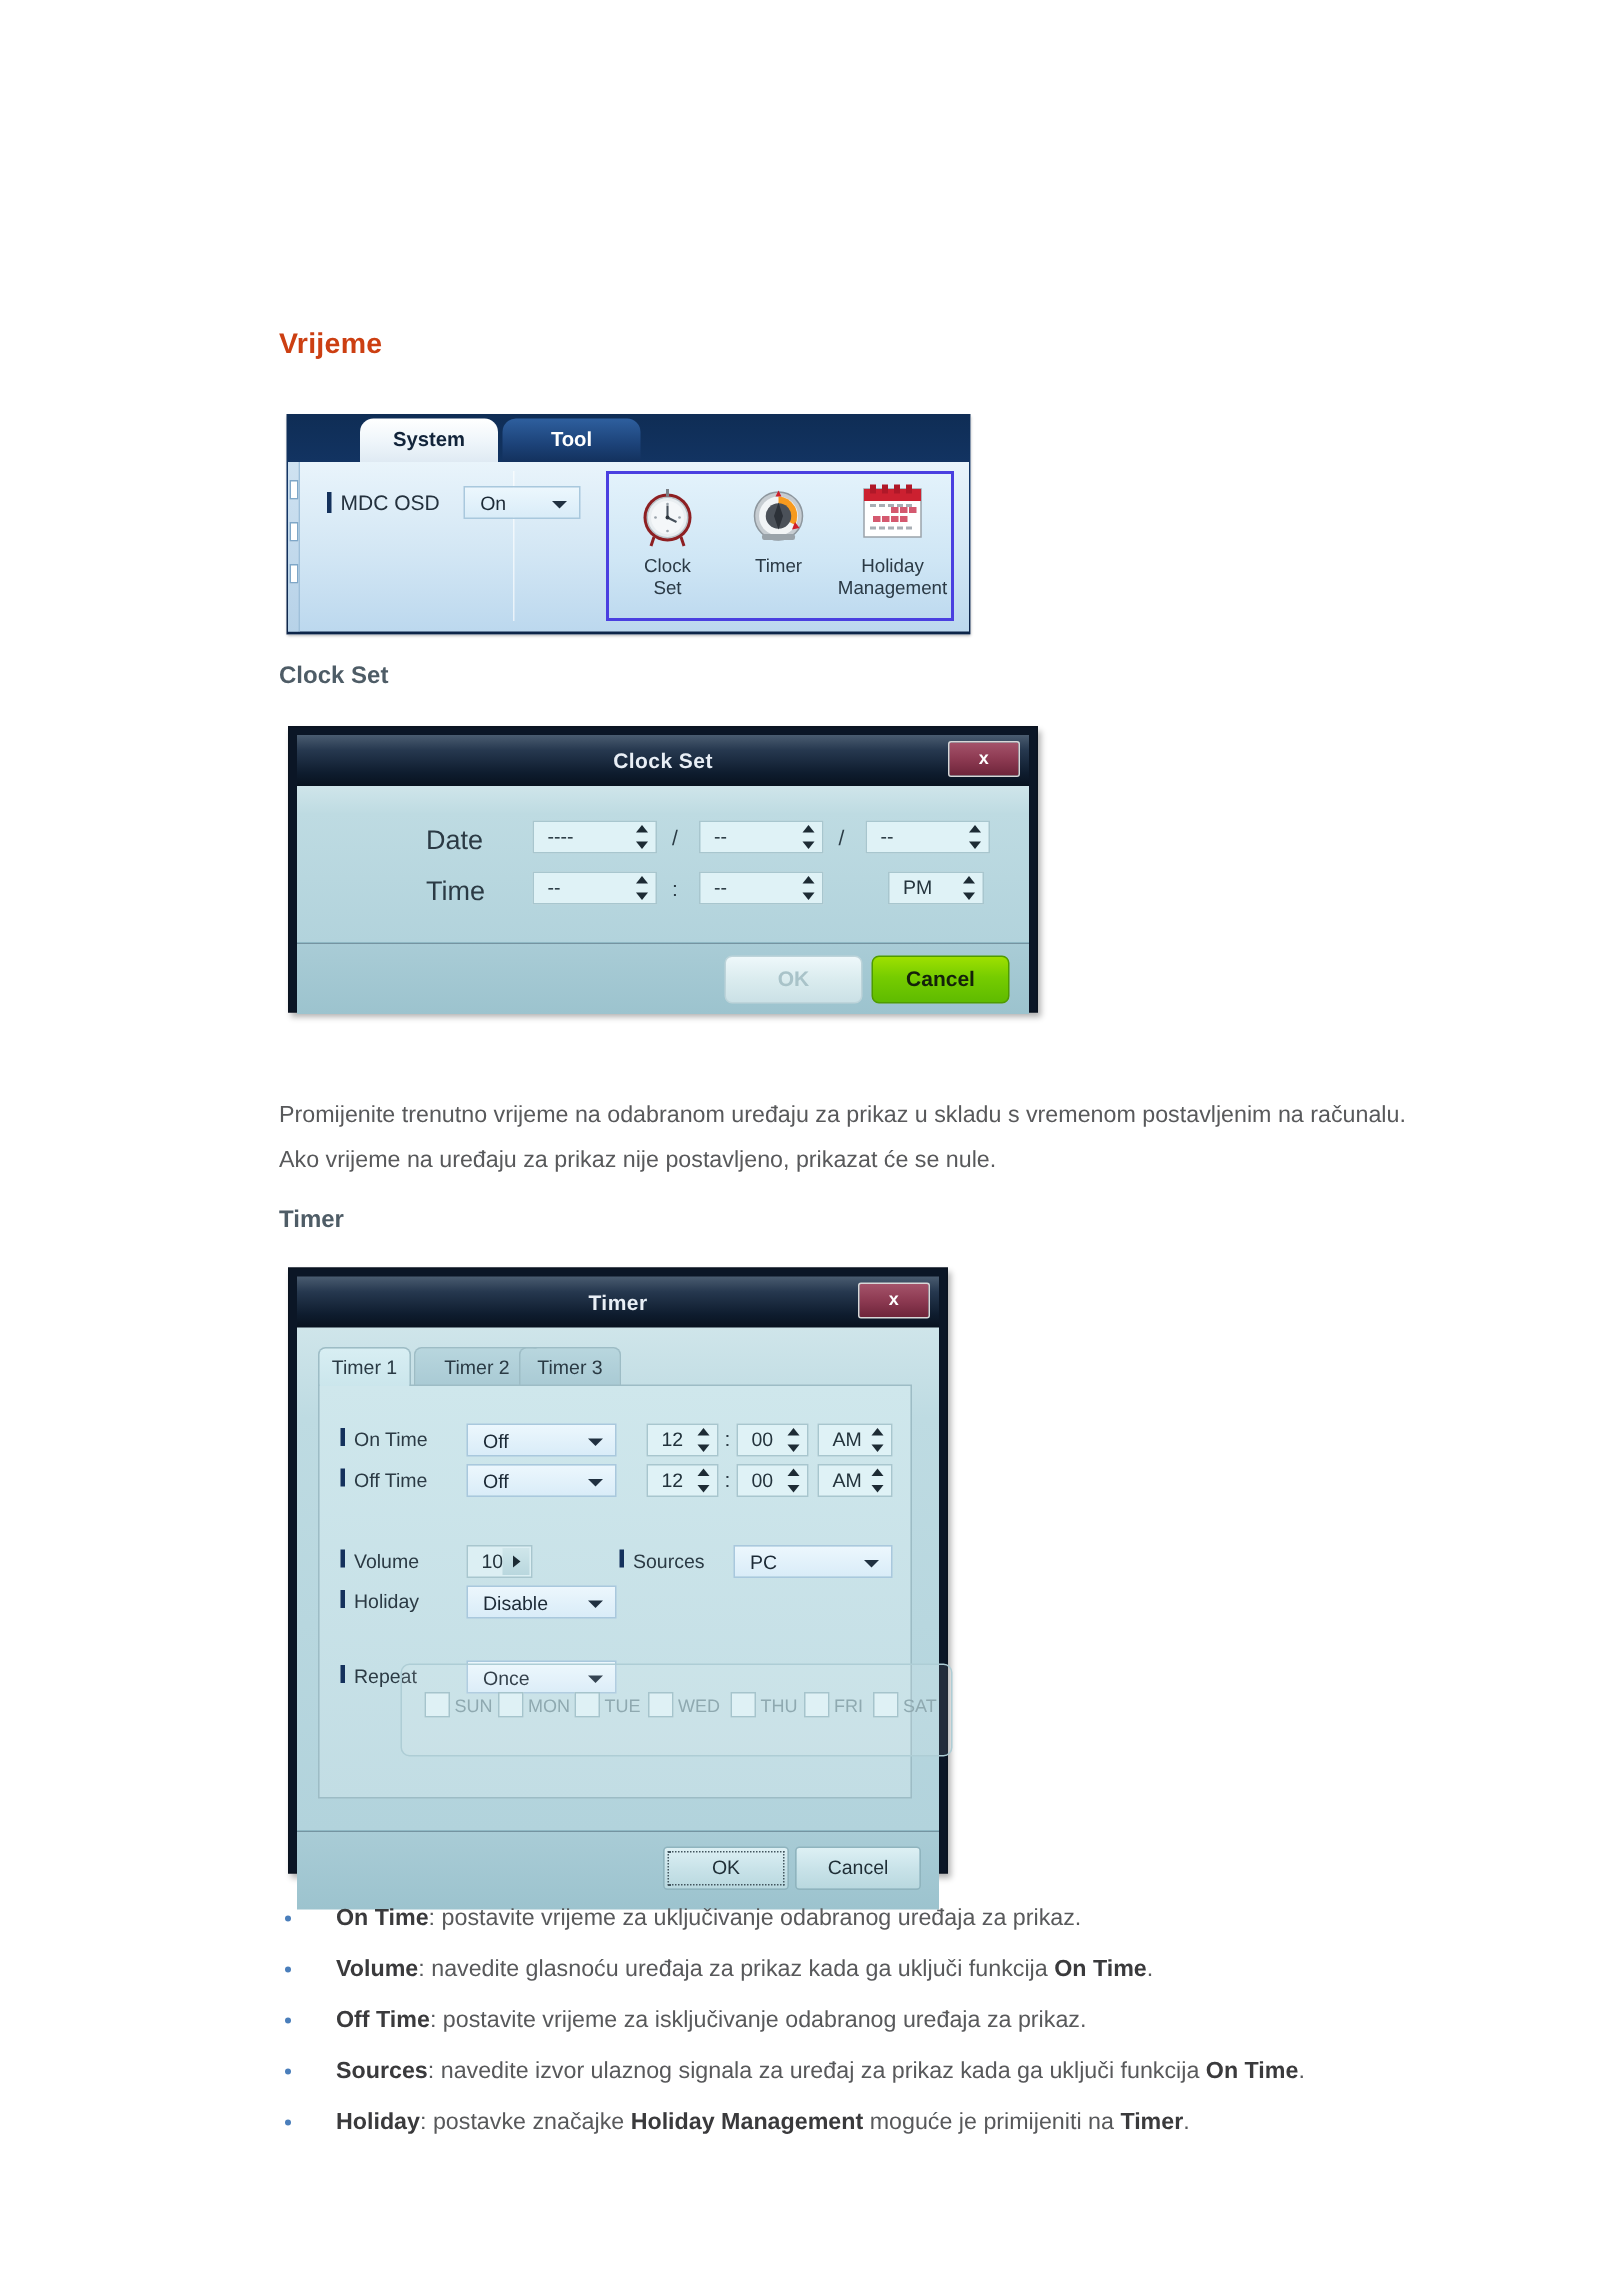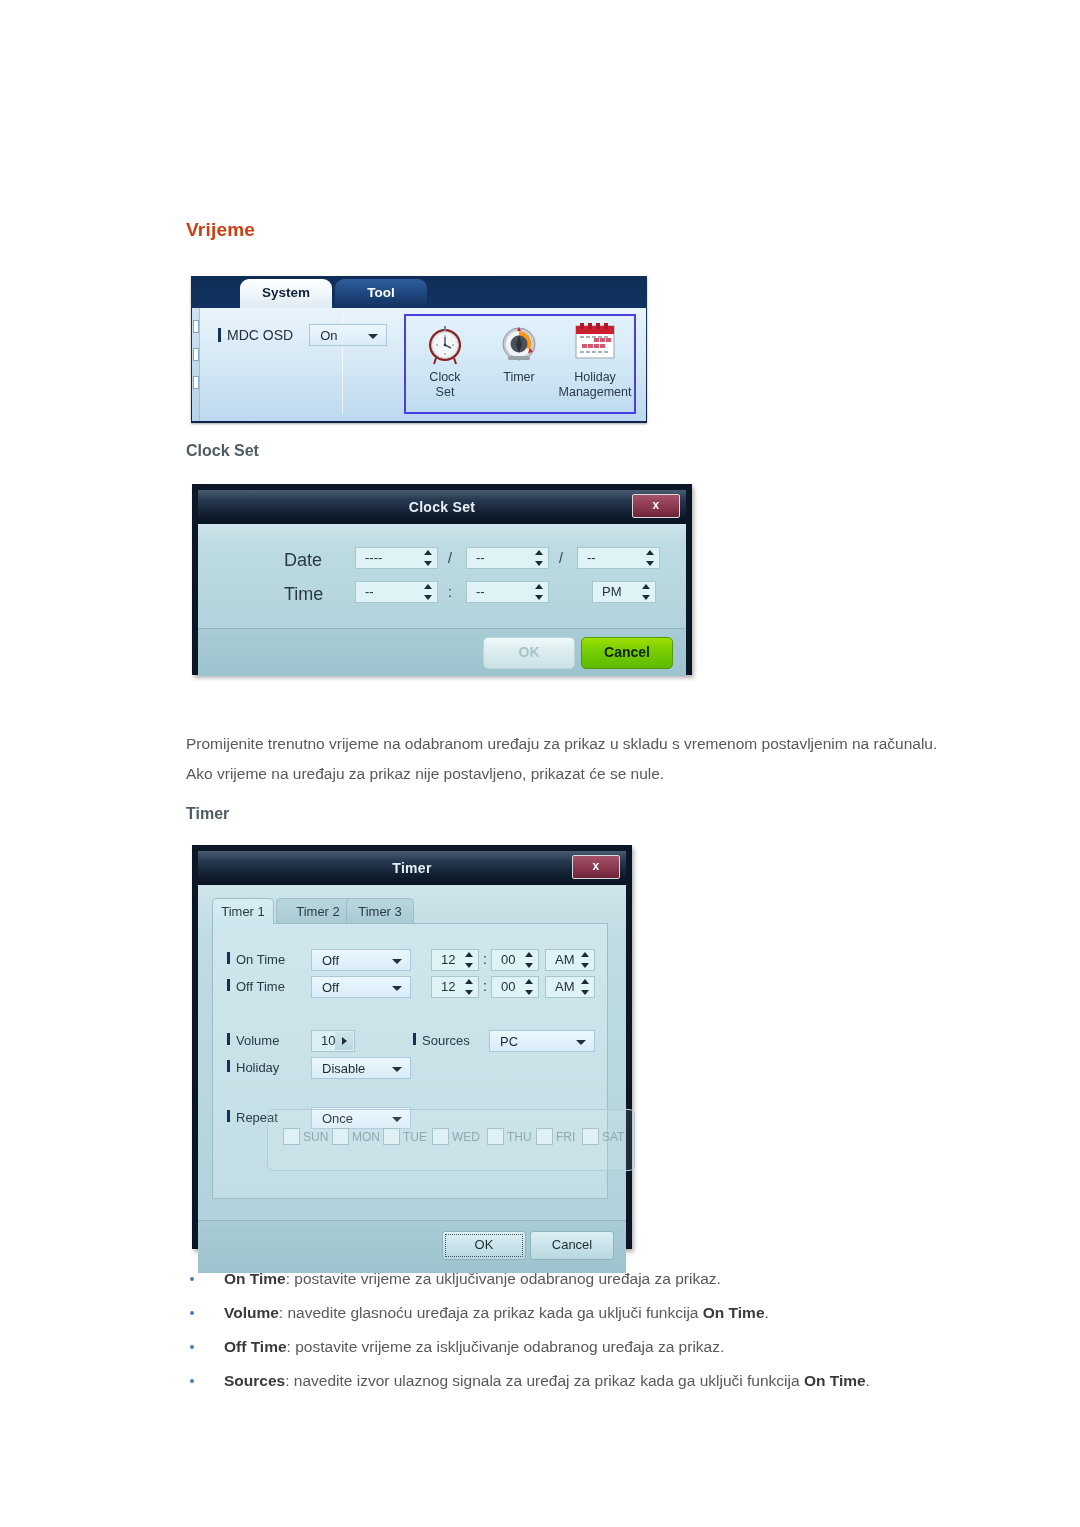--- a/index.html
+++ b/index.html
@@ -809,13 +809,17 @@
     <b>Volume</b><span>: </span><span>navedite glasnoću uređaja za prikaz kada ga uključi funkcija </span><b>On Time</b><span>.</span>
   </div>
   <div class="bullet-row">
     <span class="dot"></span>
     <b>Off Time</b><span>: </span><span>postavite vrijeme za isključivanje odabranog uređaja za prikaz.</span>
   </div>
   <div class="bullet-row">
     <span class="dot"></span>
     <b>Sources</b><span>: </span><span>navedite izvor ulaznog signala za uređaj za prikaz kada ga uključi funkcija </span><b>On Time</b><span>.</span>
   </div>
+  <div class="bullet-row">
+    <span class="dot"></span>
+    <b>Holiday</b><span>: </span><span>postavke značajke </span><b>Holiday Management</b><span> moguće je primijeniti na </span><b>Timer</b><span>.</span>
+  </div>
 </div>
 
 </body></html>

